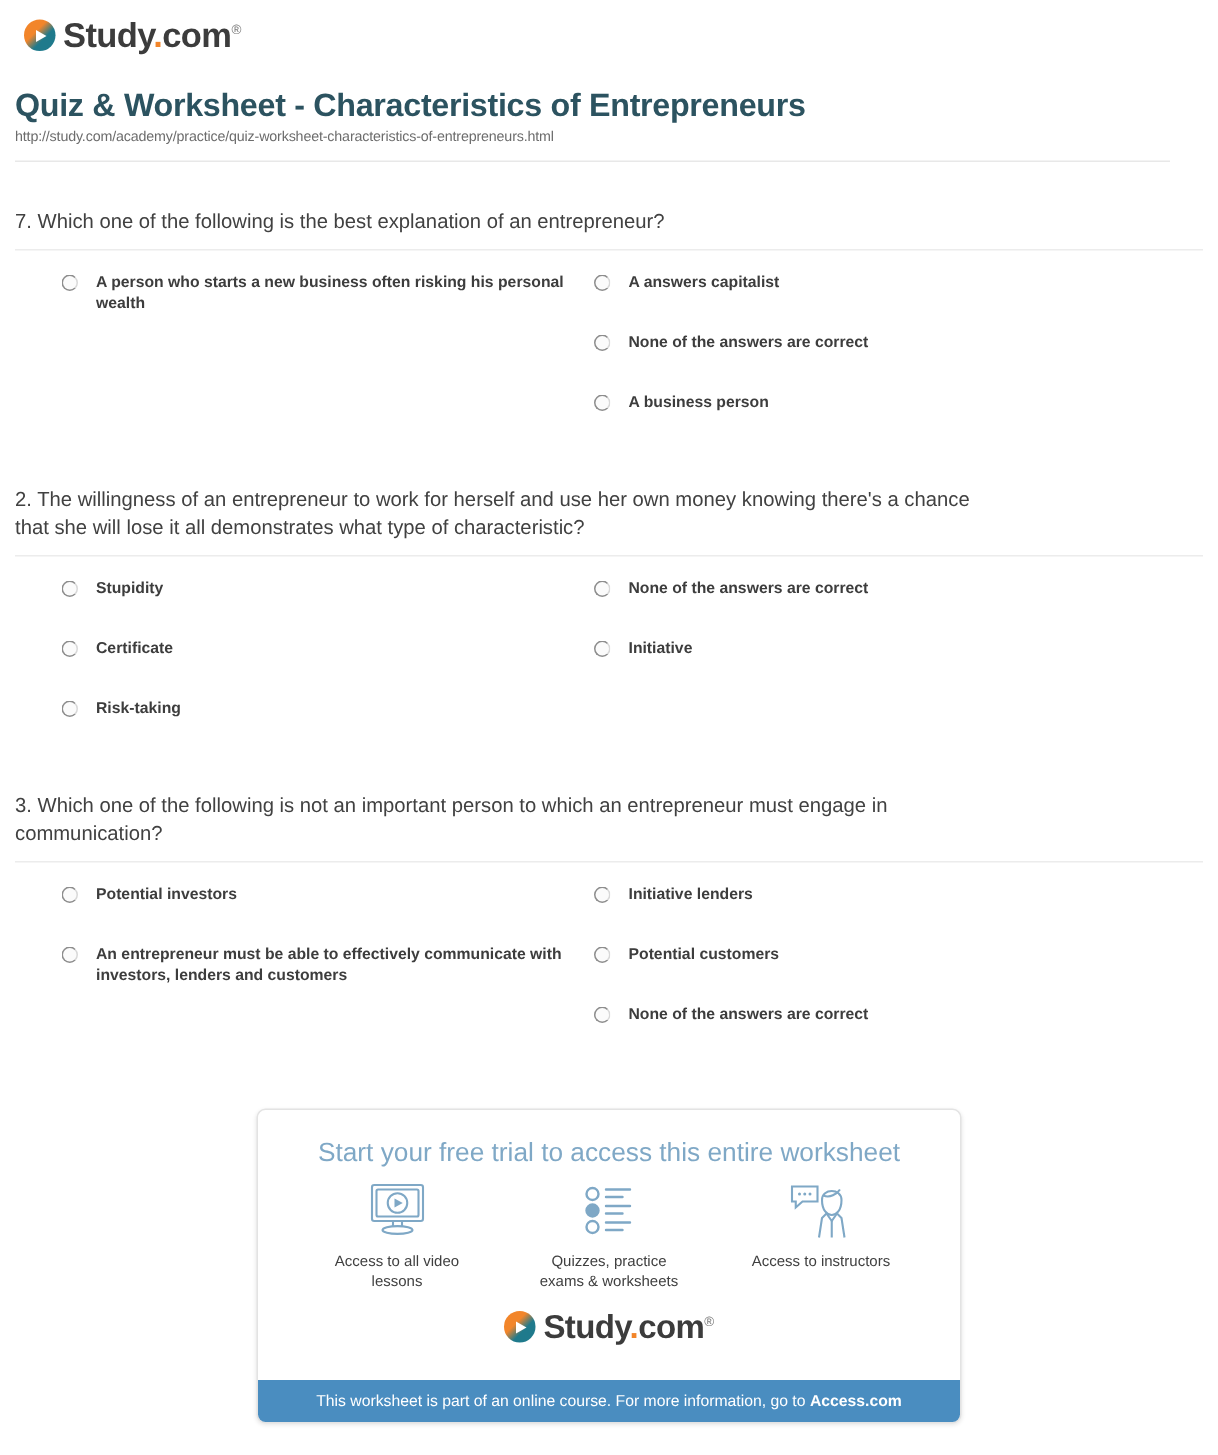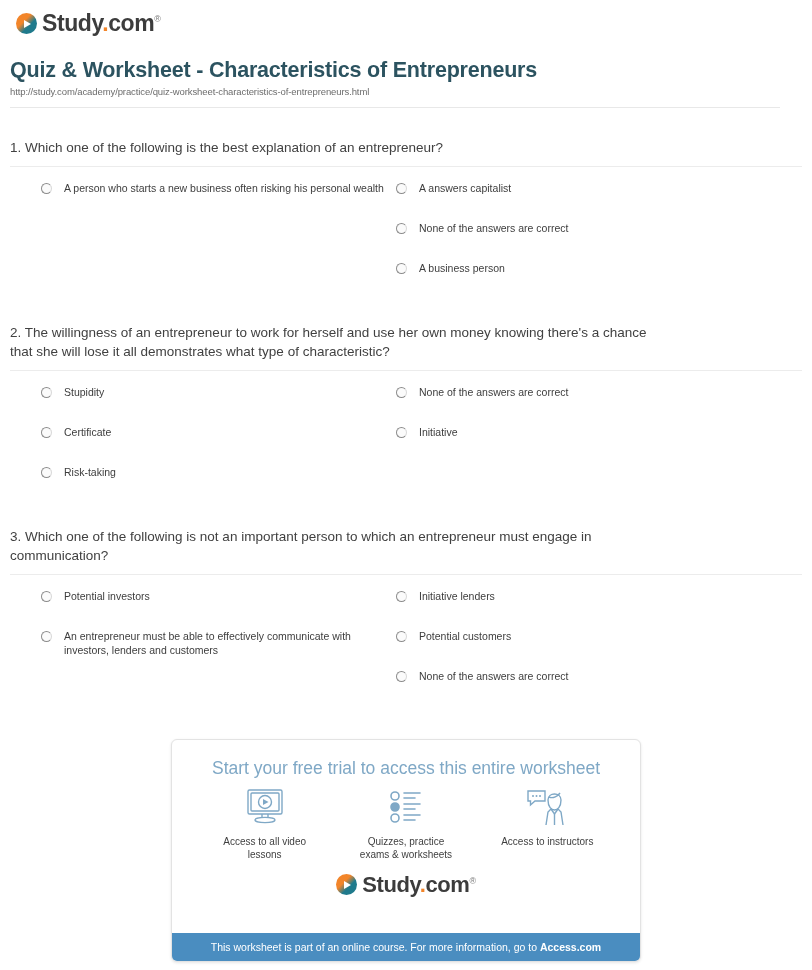--- a/index.html
+++ b/index.html
@@ -136,42 +136,42 @@
     top: 1px;
     width: 9px;
     height: 9px;
     border: 1.3px solid #8d8d8d;
     border-right-color: #d8d8d8;
     border-radius: 50%;
     background: #fbfbfb;
   }
   .option .opt-label {
     font-size: 10.5px;
-    font-weight: normal;
+    font-weight: bold;
     color: #3d3d3d;
     line-height: 1.35;
   }
 
   
   .promo-wrap {
     padding-top: 30px;
     display: flex;
     justify-content: center;
   }
   .promo-card {
     width: 470px;
     box-sizing: border-box;
     border: 1px solid #e3e3e3;
     border-radius: 6px;
     background: #ffffff;
     box-shadow: 0 1px 3px rgba(0,0,0,0.10);
     overflow: hidden;
   }
   .promo-inner {
-    padding: 18px 14px 23px 14px;
+    padding: 18px 14px 10px 14px;
     text-align: center;
   }
   .promo-title {
     font-size: 17.5px;
     color: #7fa8c6;
     margin: 0 0 6px 0;
     font-weight: normal;
   }
   .promo-sub {
     font-size: 10.5px;
@@ -231,21 +231,21 @@
 
 <div class="title-block">
   <h1 class="page-title">Quiz &amp; Worksheet - Characteristics of Entrepreneurs</h1>
   <p class="page-url">http://study.com/academy/practice/quiz-worksheet-characteristics-of-entrepreneurs.html</p>
   <hr class="rule">
 </div>
 
 <div class="questions">
 
   <div class="question">
-    <p class="question-text">1. Which one of the following is the best explanation of an entrepreneur?</p>
+    <p class="question-text">7. Which one of the following is the best explanation of an entrepreneur?</p>
     <hr class="question-sep">
     <div class="options">
       <div class="opt-col">
         <div class="option">
           <span class="radio"></span>
           <span class="opt-label">A person who starts a new business often risking his personal wealth</span>
         </div>
       </div>
       <div class="opt-col right">
         <div class="option">

